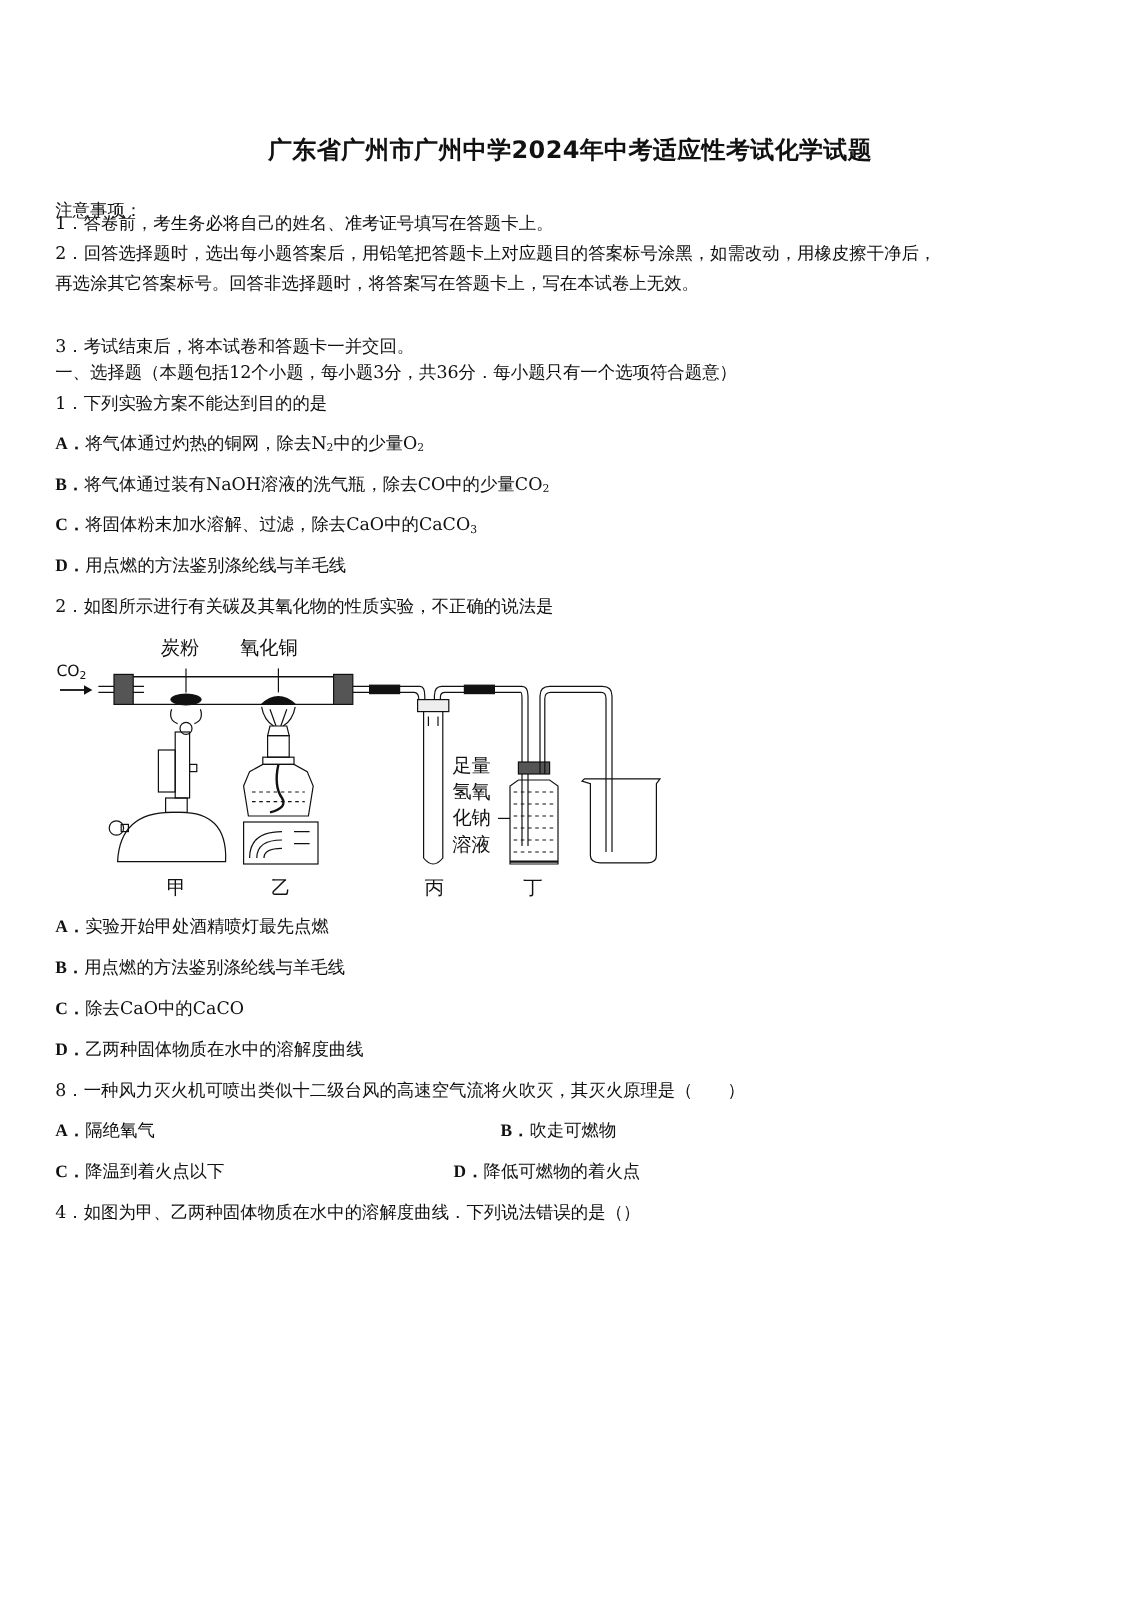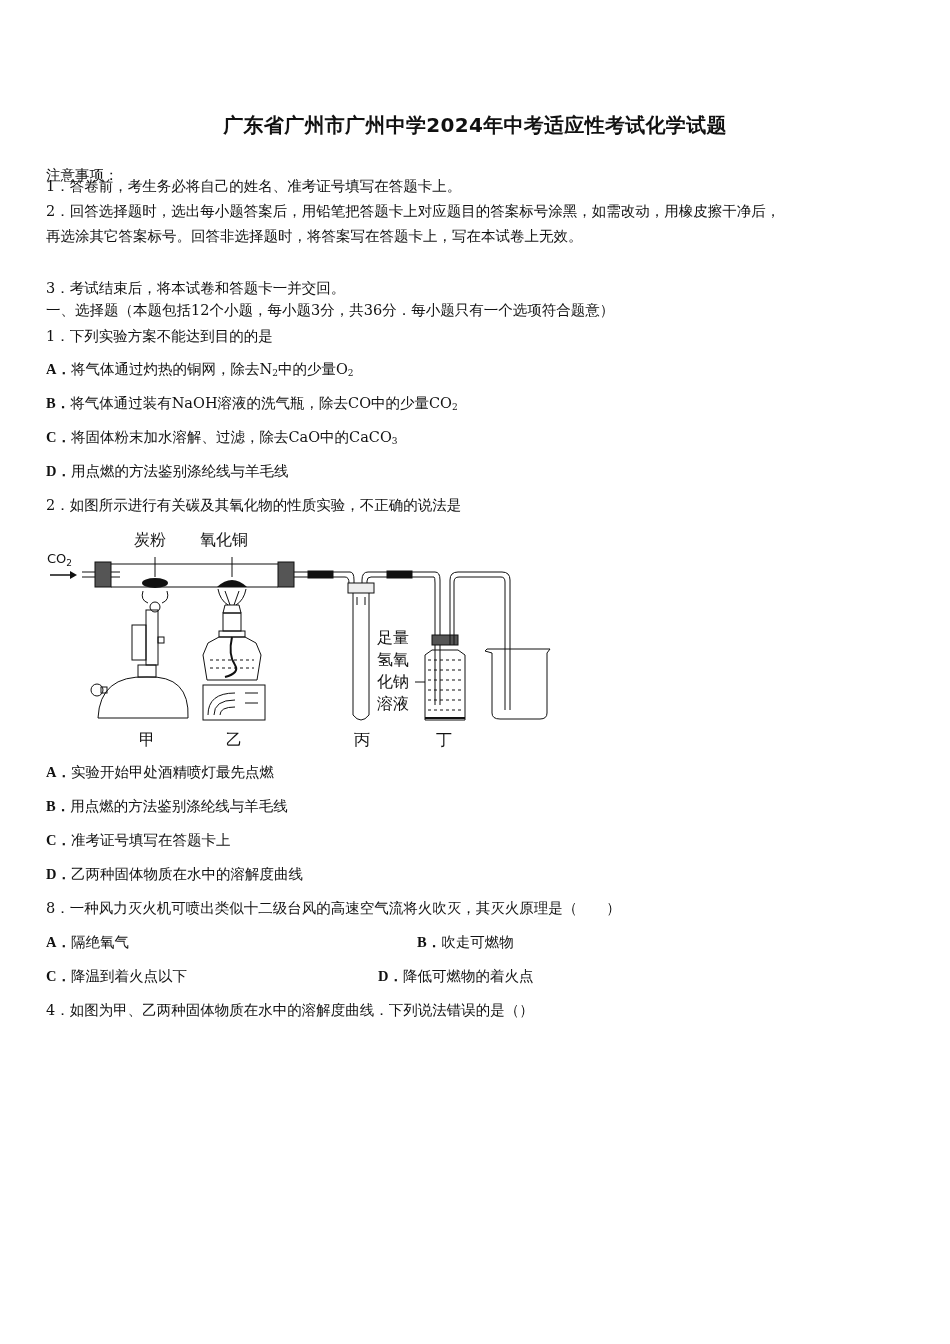--- a/index.html
+++ b/index.html
@@ -144,21 +144,21 @@
     </svg>
   </div>
 
   <div class="line" style="top:763px;">
     <span class="opt-label">A．</span><span>实验开始甲处酒精喷灯最先点燃</span>
   </div>
   <div class="line" style="top:797px;">
     <span class="opt-label">B．</span><span>用点燃的方法鉴别涤纶线与羊毛线</span>
   </div>
   <div class="line" style="top:831px;">
-    <span class="opt-label">C．</span><span>准考证号填写在答题卡上</span>
+    <span class="opt-label">C．</span><span>除去CaO中的CaCO</span>
   </div>
   <div class="line" style="top:865px;">
     <span class="opt-label">D．</span><span>乙两种固体物质在水中的溶解度曲线</span>
   </div>
 
   <div class="line" style="top:899px;">8．一种风力灭火机可喷出类似十二级台风的高速空气流将火吹灭，其灭火原理是（　　）</div>
   <div class="line" style="top:933px;">
     <span class="opt-label">A．</span><span>隔绝氧气</span>
   </div>
   <div class="line" style="top:933px; left:378px;margin-left:39px;">

